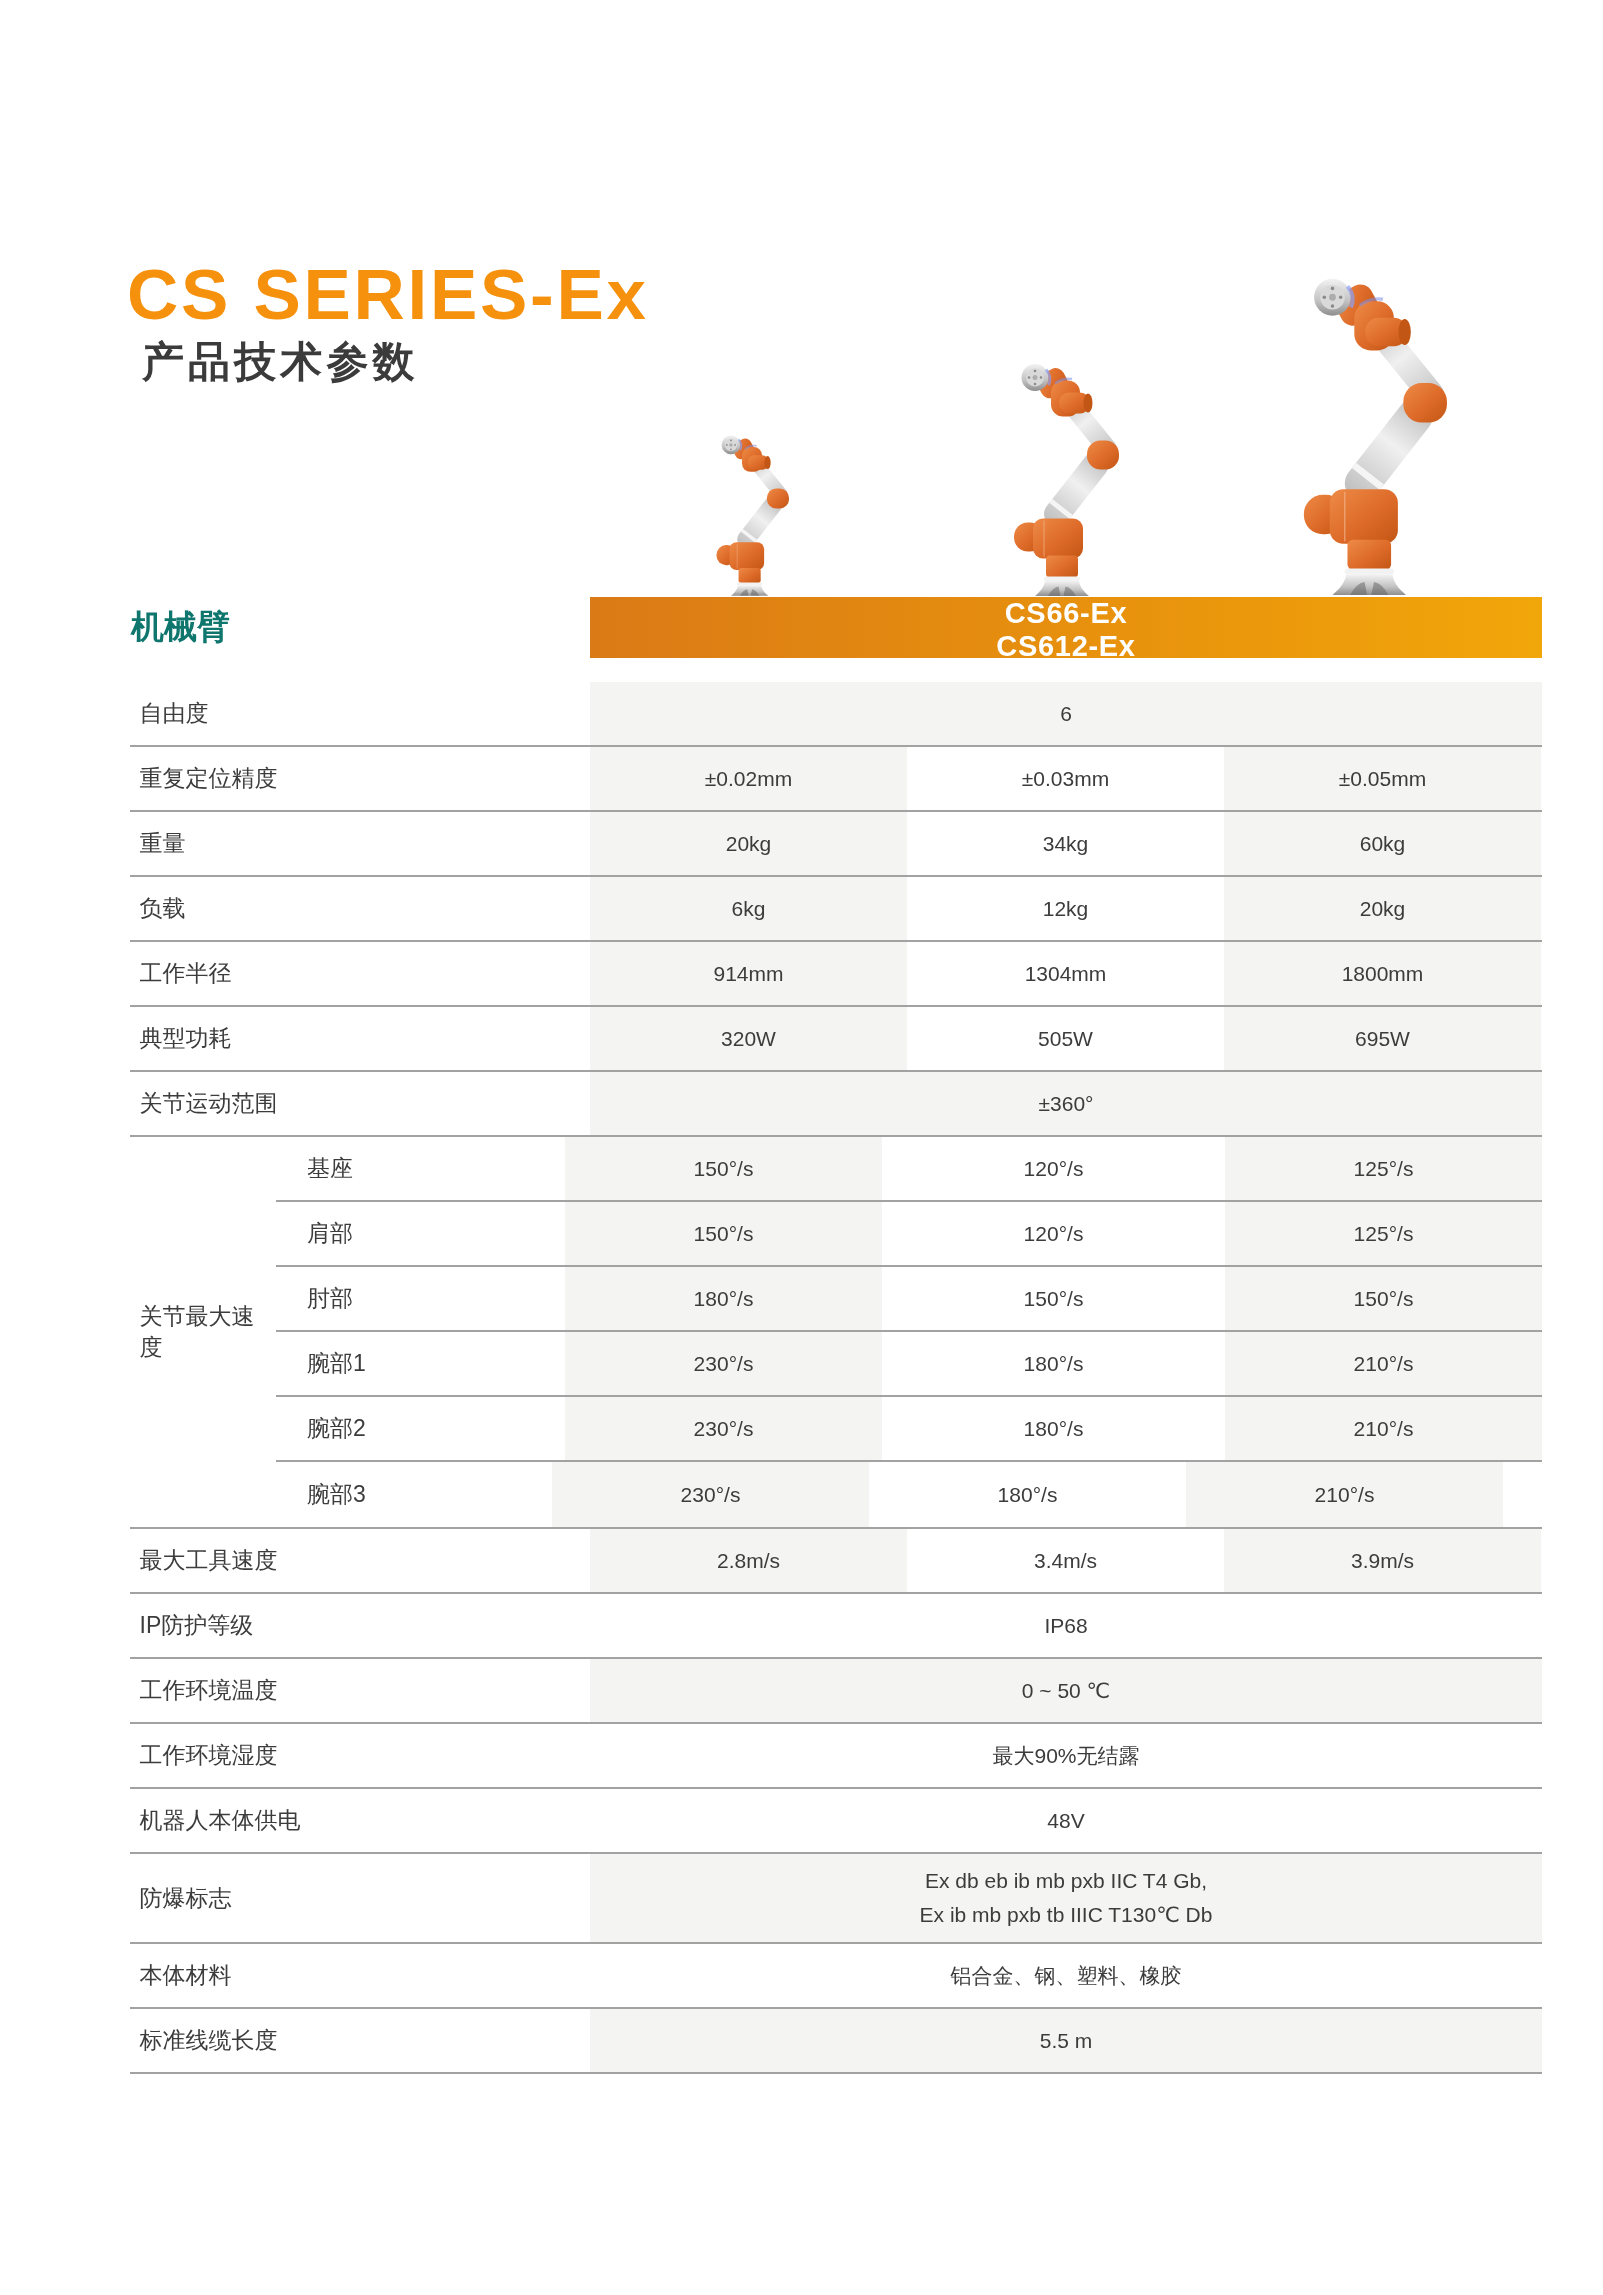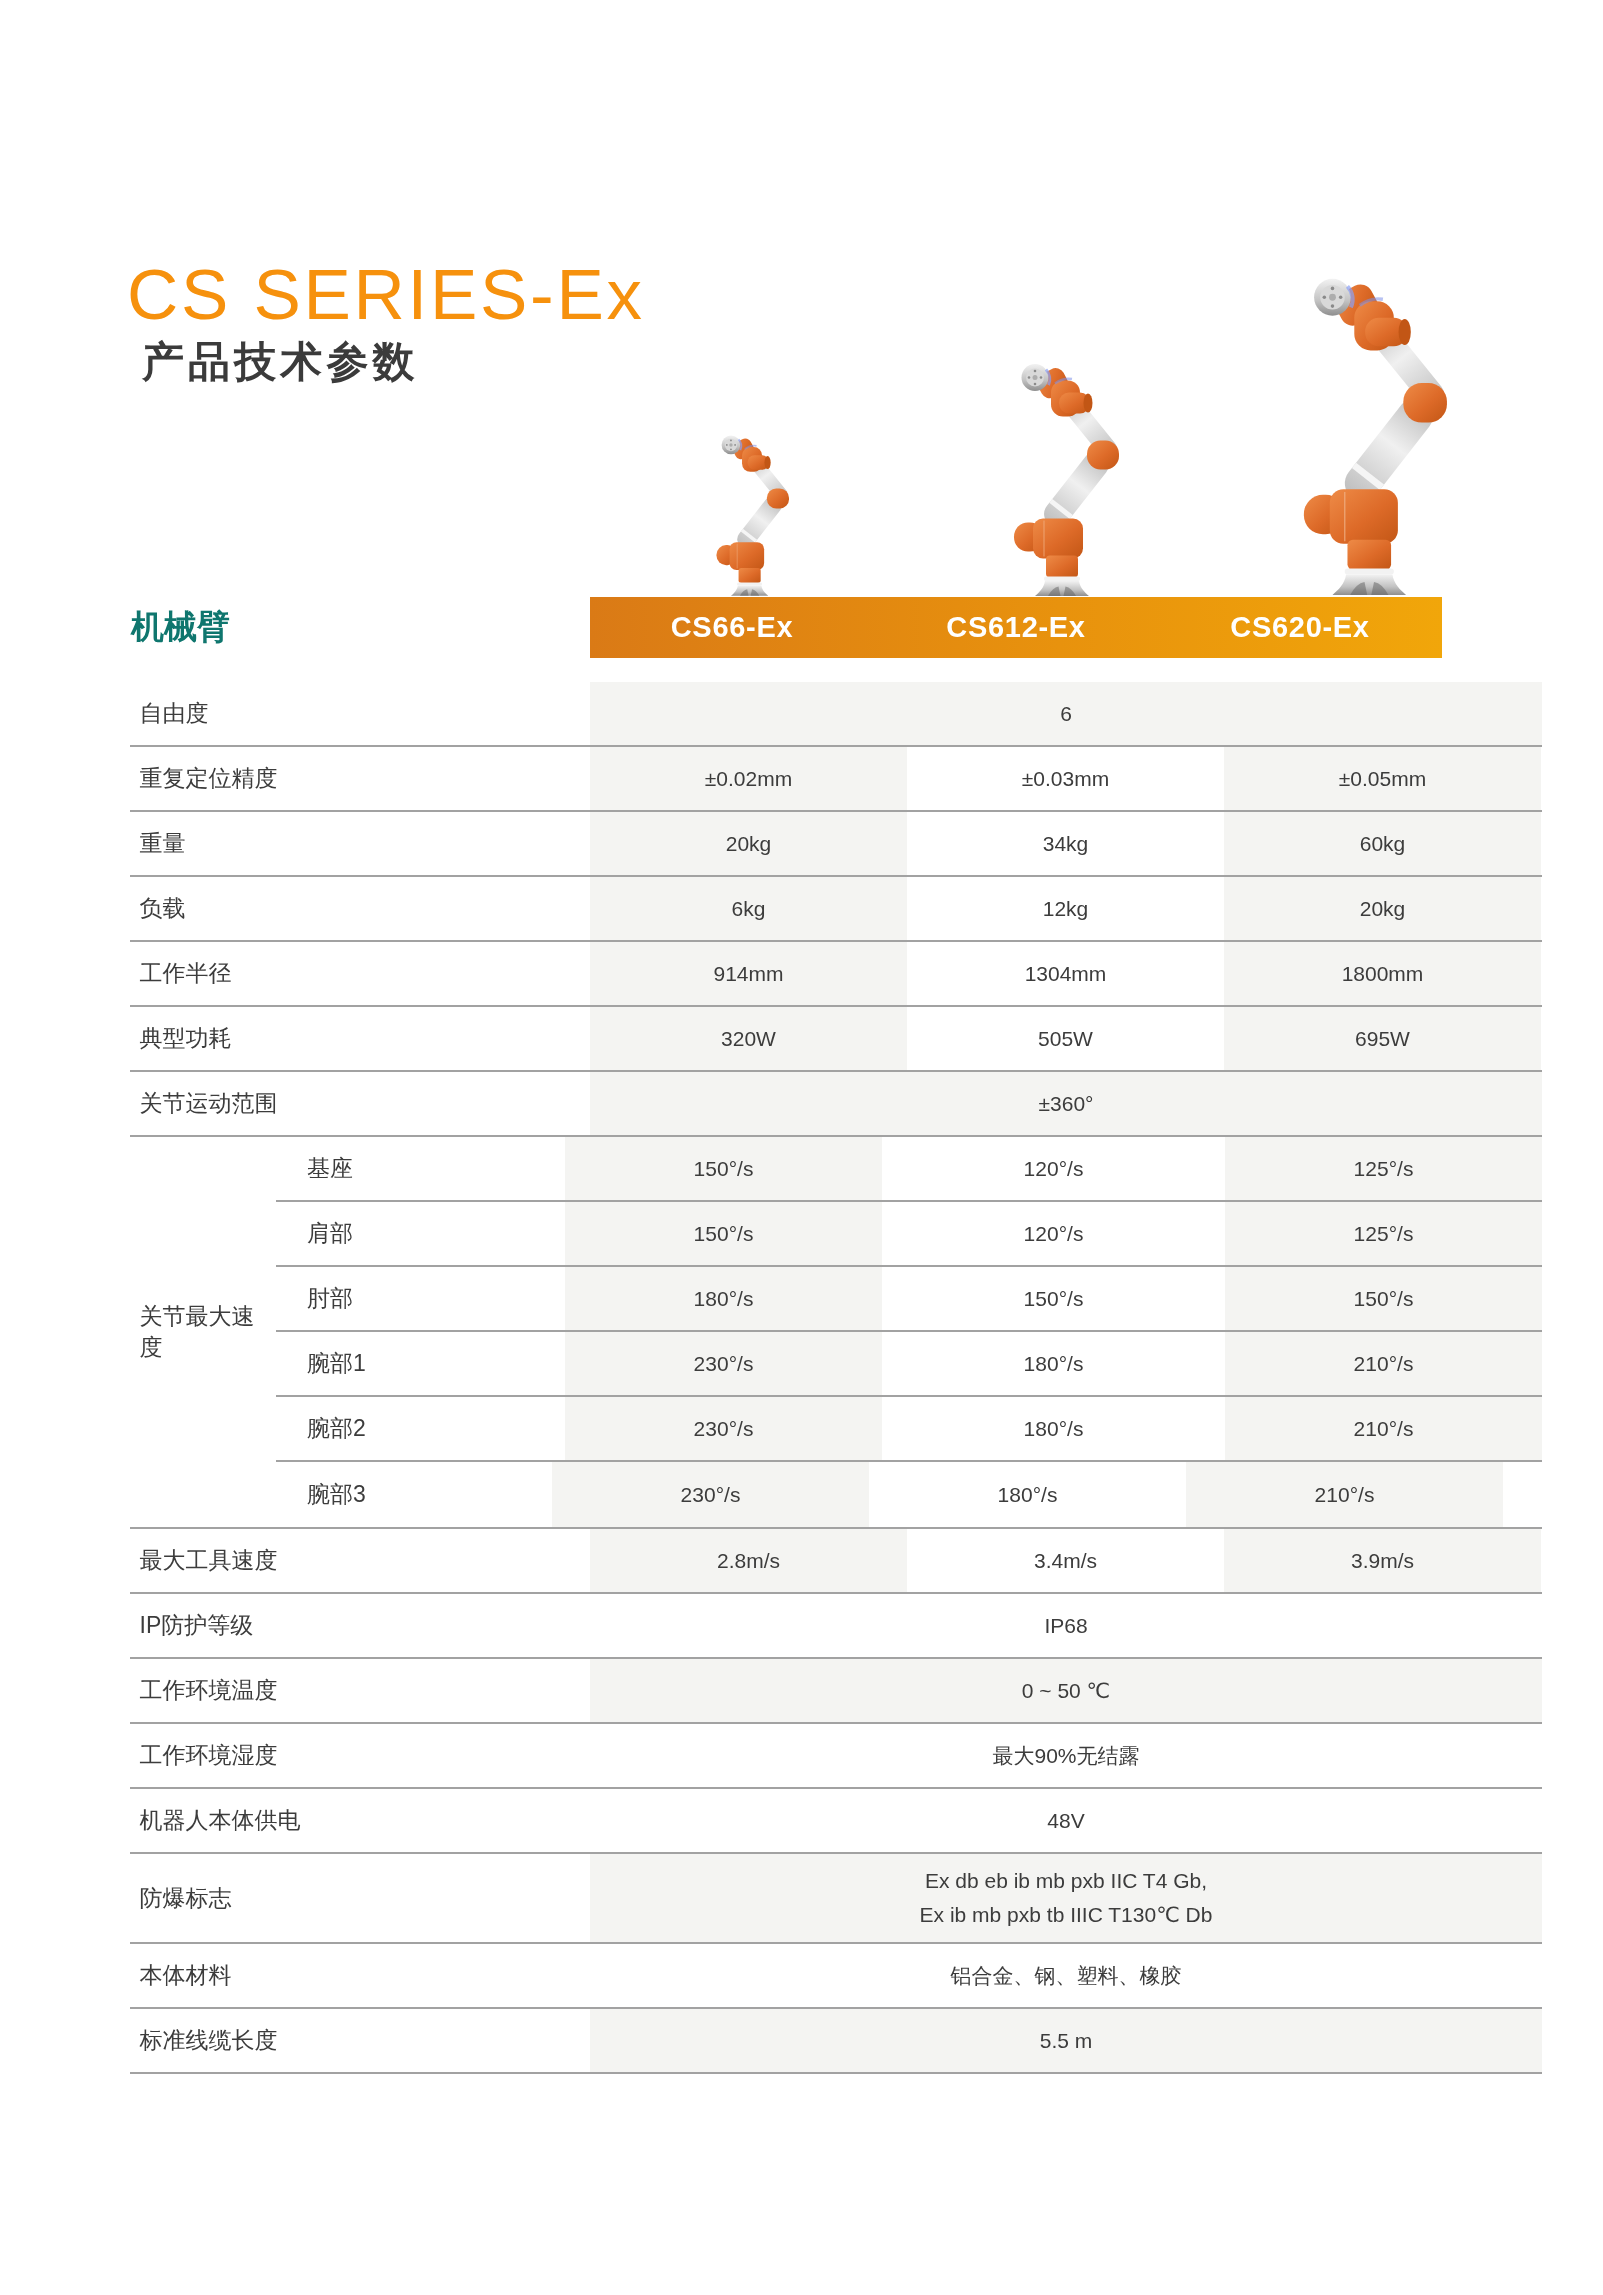--- a/index.html
+++ b/index.html
@@ -7,39 +7,40 @@
   body{
     width:1604px;height:2295px;position:relative;overflow:hidden;
     font-family:"Liberation Sans","DejaVu Sans",sans-serif;
     -webkit-font-smoothing:antialiased;
   }
   .page{position:absolute;inset:0;background:#ffffff;}
 
   
   .title{
     position:absolute;left:127px;top:259px;
-    font-size:71px;font-weight:400;letter-spacing:2.7px;line-height:1;
+    font-size:71px;font-weight:700;letter-spacing:2.7px;line-height:1;
     color:#F6910D;white-space:nowrap;
   }
   .subtitle{
     position:absolute;left:131px;top:341px;
     font-size:42px;font-weight:700;letter-spacing:4.1px;line-height:1;
     color:#3B3B3B;white-space:nowrap;margin-left:11px;
   }
   .section-label{
     position:absolute;left:131px;top:597px;height:61px;
     display:flex;align-items:center;
     font-size:33px;font-weight:700;color:#0f766e;white-space:nowrap;
   }
 
   
   .model-bar{
-    position:absolute;left:590px;top:597px;width:852px;height:61px;
+    position:absolute;left:590px;top:597px;width:952px;height:61px;
     display:flex;
     background:linear-gradient(90deg,#DA7A16 0%,#E8920D 55%,#F1A60A 100%);
+    flex-direction:column;
   }
   .model-bar .model{
     flex:1;display:flex;align-items:center;justify-content:center;
     color:#ffffff;font-size:29px;font-weight:700;letter-spacing:0.7px;
   }
 
   
   .robot{position:absolute;}
   #robot-small{left:713px;top:431px;}
   #robot-medium{left:1009px;top:357px;}

